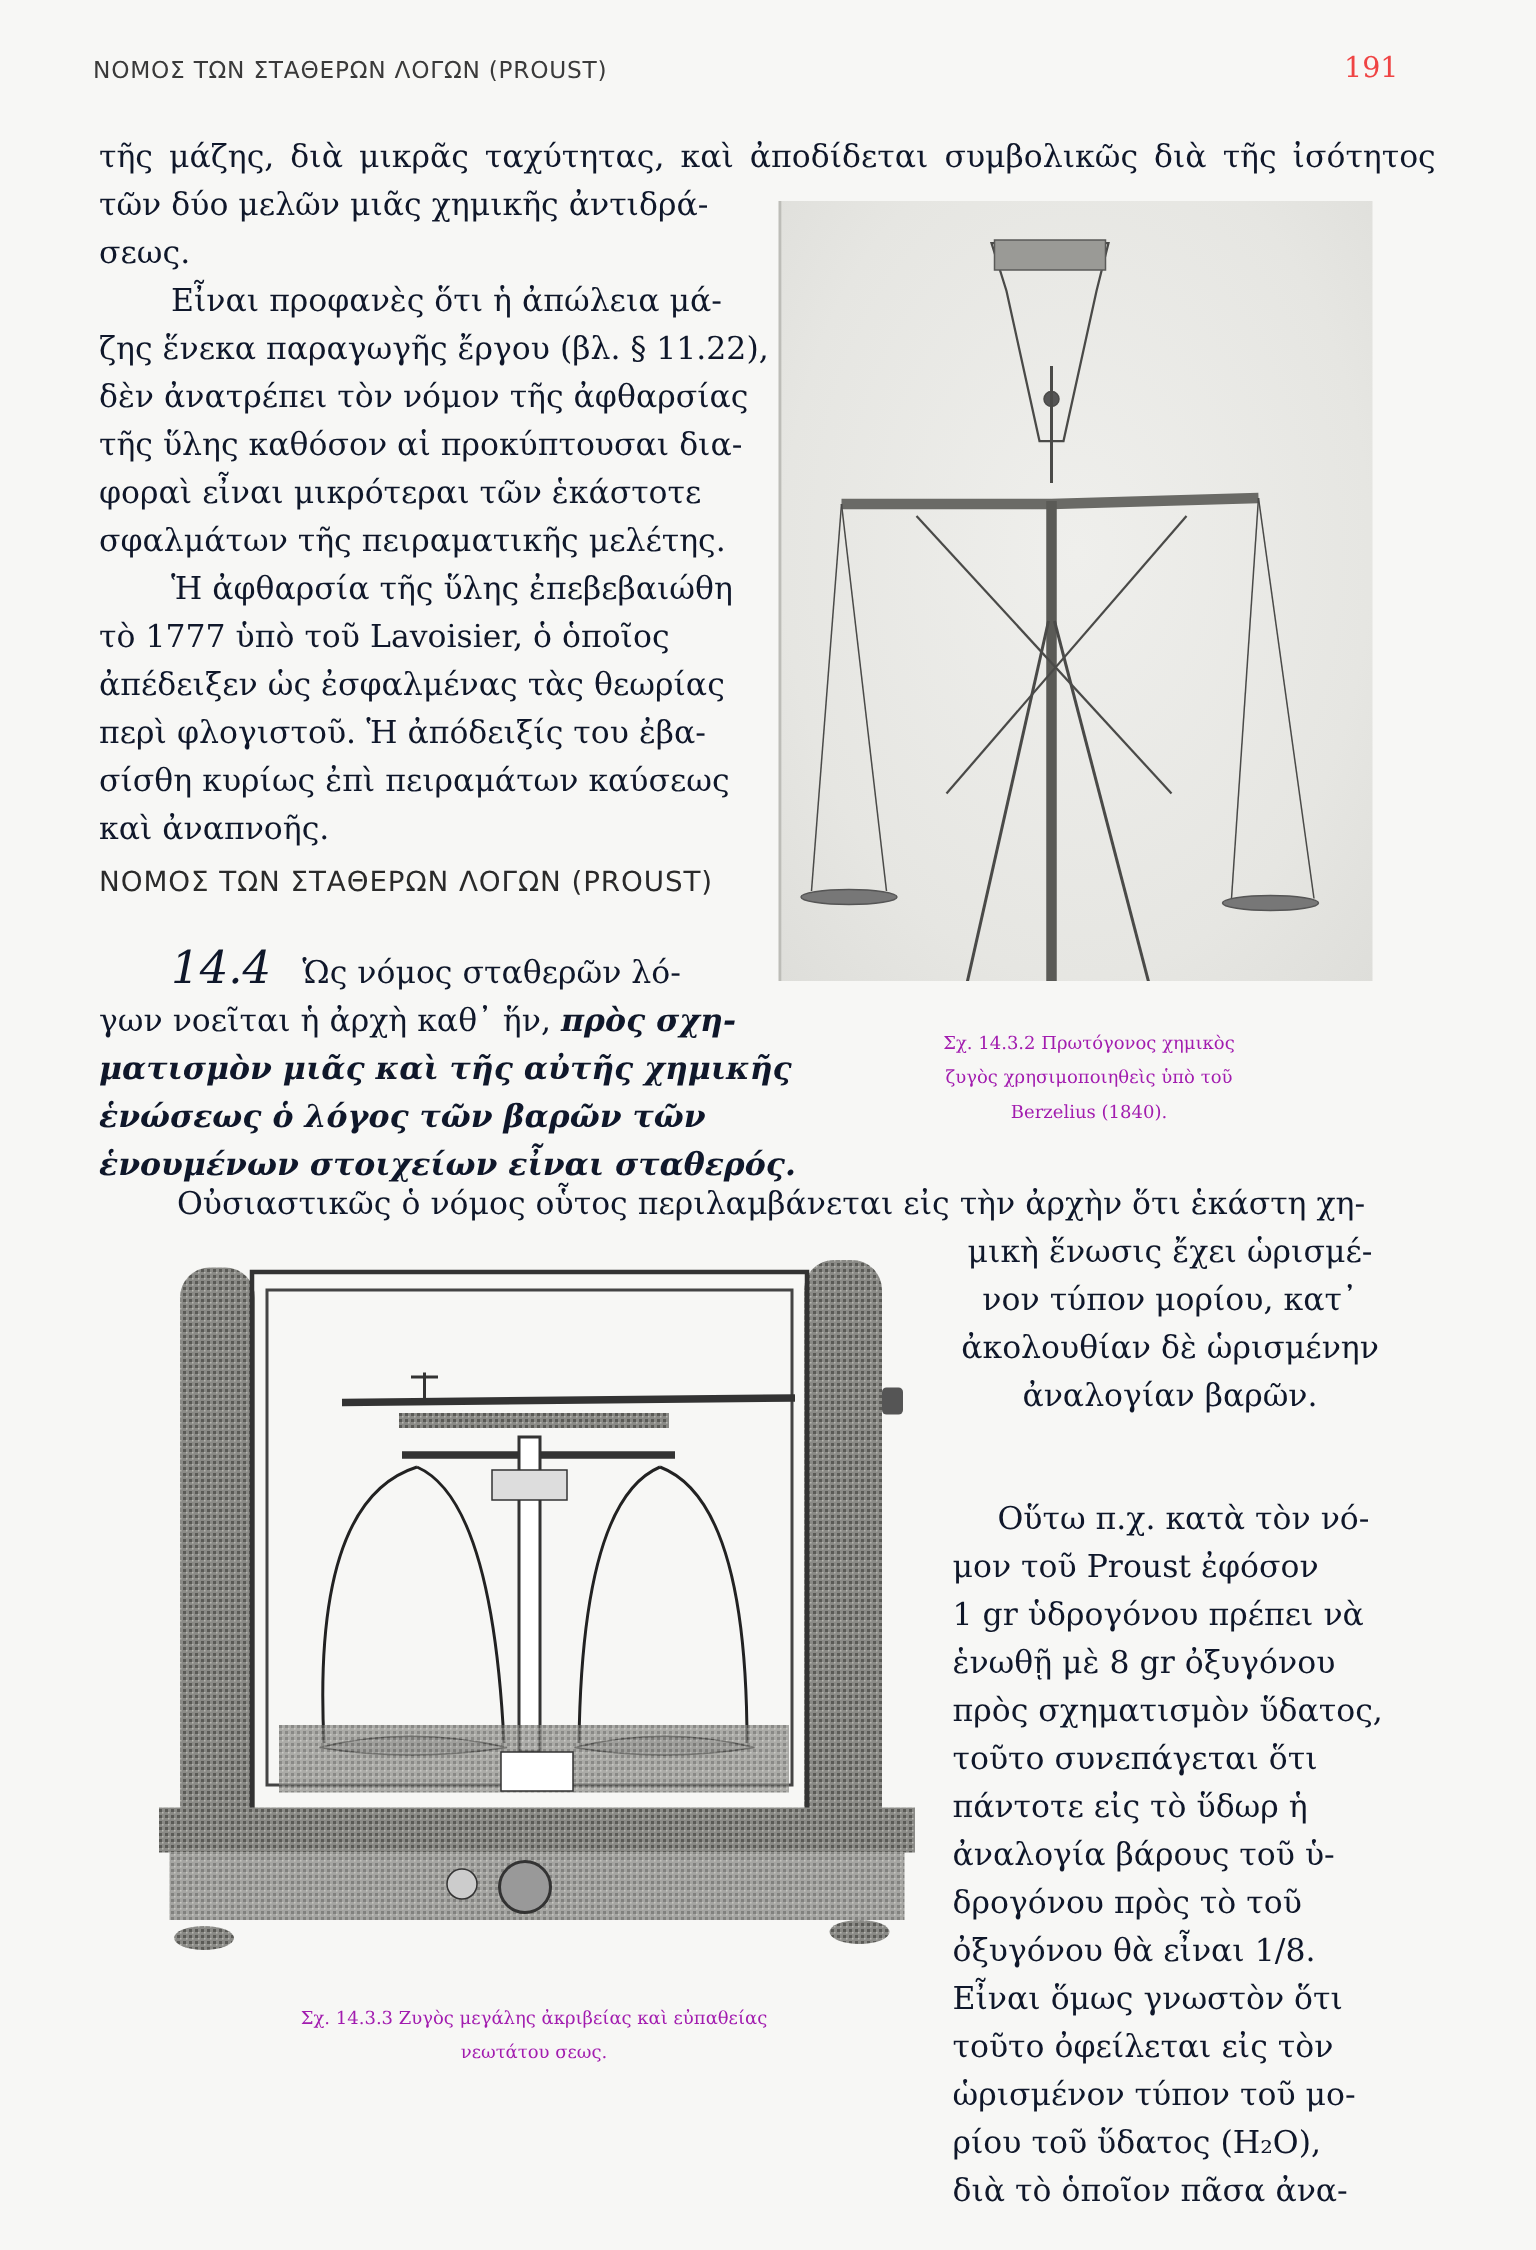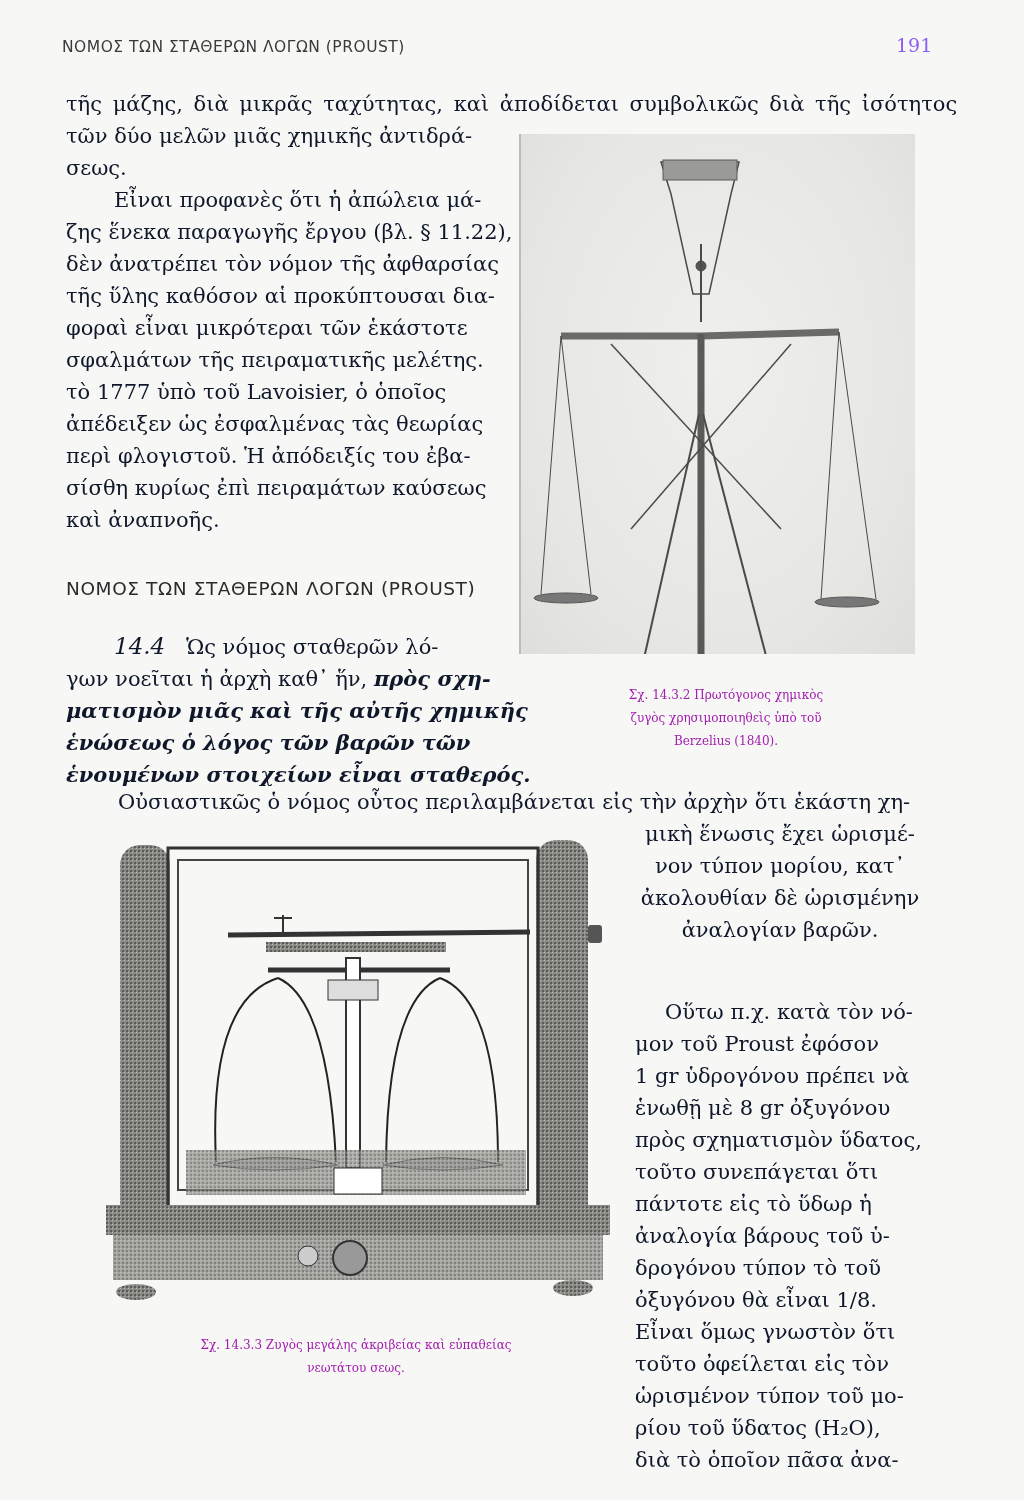--- a/index.html
+++ b/index.html
@@ -7,30 +7,30 @@
       width: 1024px; height: 1500px; position: relative; overflow: hidden;
       background: #f7f7f5;
       font-family: "DejaVu Serif", "Liberation Serif", serif;
       color: #2b2b2b;
     }
     .abs { position: absolute; }
     .running-head {
       left: 62px; top: 38px; font-size: 15.5px; letter-spacing: 0.5px;
       font-family: "DejaVu Sans", "Liberation Sans", sans-serif; color: #3a3a3a;
     }
-    .page-num { left: 896px; top: 34px; font-size: 19px; color: #8b5cf6; }
+    .page-num { left: 896px; top: 34px; font-size: 19px; color: #ef4444; }
     .line { white-space: nowrap; font-size: 21px; line-height: 32px; color: #0f172a; }
     .col-left { left: 66px; width: 440px; }
     .col-right { left: 635px; width: 290px; }
     .indent { padding-left: 48px; }
     .section-title {
       left: 66px; top: 578px; font-family: "DejaVu Sans", "Liberation Sans", sans-serif;
       font-size: 18.5px; letter-spacing: 0.6px; color: #2a2a2a;
     }
-    .law .num { font-style: italic; font-size: 23px; margin-right: 14px; }
+    .law .num { font-style: italic; font-size: 30px; margin-right: 14px; }
     .law .it { font-style: italic; font-weight: bold; }
     .caption { font-size: 12px; line-height: 23px; color: #a21caf; text-align: center; }
     .figure-photo {
       left: 519px; top: 134px; width: 394px; height: 520px;
       background: radial-gradient(ellipse at 50% 45%, #efefec 0%, #e6e6e2 70%, #dededa 100%);
       border-left: 2px solid #bdbdb8;
     }
     .figure-balance { left: 98px; top: 830px; width: 520px; height: 480px; }
   </style>
 </head>
@@ -46,20 +46,21 @@
 <div class="abs col-left" style="top:184px;">
   <div class="line indent">Εἶναι προφανὲς ὅτι ἡ ἀπώλεια μά-</div>
   <div class="line">ζης ἕνεκα παραγωγῆς ἔργου (βλ. § 11.22),</div>
   <div class="line">δὲν ἀνατρέπει τὸν νόμον τῆς ἀφθαρσίας</div>
   <div class="line">τῆς ὕλης καθόσον αἱ προκύπτουσαι δια-</div>
   <div class="line">φοραὶ εἶναι μικρότεραι τῶν ἑκάστοτε</div>
   <div class="line">σφαλμάτων τῆς πειραματικῆς μελέτης.</div>
 </div>
 
 <div class="abs col-left" style="top:376px;">
+  <div class="line indent">Ἡ ἀφθαρσία τῆς ὕλης ἐπεβεβαιώθη</div>
   <div class="line">τὸ 1777 ὑπὸ τοῦ Lavoisier, ὁ ὁποῖος</div>
   <div class="line">ἀπέδειξεν ὡς ἐσφαλμένας τὰς θεωρίας</div>
   <div class="line">περὶ φλογιστοῦ. Ἡ ἀπόδειξίς του ἐβα-</div>
   <div class="line">σίσθη κυρίως ἐπὶ πειραμάτων καύσεως</div>
   <div class="line">καὶ ἀναπνοῆς.</div>
 </div>
 
 <div class="abs section-title">ΝΟΜΟΣ ΤΩΝ ΣΤΑΘΕΡΩΝ ΛΟΓΩΝ (PROUST)</div>
 
 <div class="abs col-left law" style="top:630px;">
@@ -160,21 +161,21 @@
 </div>
 <div class="abs col-right" style="top:996px;">
   <div class="line" style="padding-left:30px;">Οὕτω π.χ. κατὰ τὸν νό-</div>
   <div class="line">μον τοῦ Proust ἐφόσον</div>
   <div class="line">1 gr ὑδρογόνου πρέπει νὰ</div>
   <div class="line">ἑνωθῇ μὲ 8 gr ὀξυγόνου</div>
   <div class="line">πρὸς σχηματισμὸν ὕδατος,</div>
   <div class="line">τοῦτο συνεπάγεται ὅτι</div>
   <div class="line">πάντοτε εἰς τὸ ὕδωρ ἡ</div>
   <div class="line">ἀναλογία βάρους τοῦ ὑ-</div>
-  <div class="line">δρογόνου τύπον τὸ τοῦ</div>
+  <div class="line">δρογόνου πρὸς τὸ τοῦ</div>
   <div class="line">ὀξυγόνου θὰ εἶναι 1/8.</div>
   <div class="line">Εἶναι ὅμως γνωστὸν ὅτι</div>
   <div class="line">τοῦτο ὀφείλεται εἰς τὸν</div>
   <div class="line">ὡρισμένον τύπον τοῦ μο-</div>
   <div class="line">ρίου τοῦ ὕδατος (H₂O),</div>
   <div class="line">διὰ τὸ ὁποῖον πᾶσα ἀνα-</div>
 </div>
 
 <div class="abs caption" style="left:96px;top:1334px;width:520px;">
   <div>Σχ. 14.3.3  Ζυγὸς μεγάλης ἀκριβείας καὶ εὐπαθείας</div>

